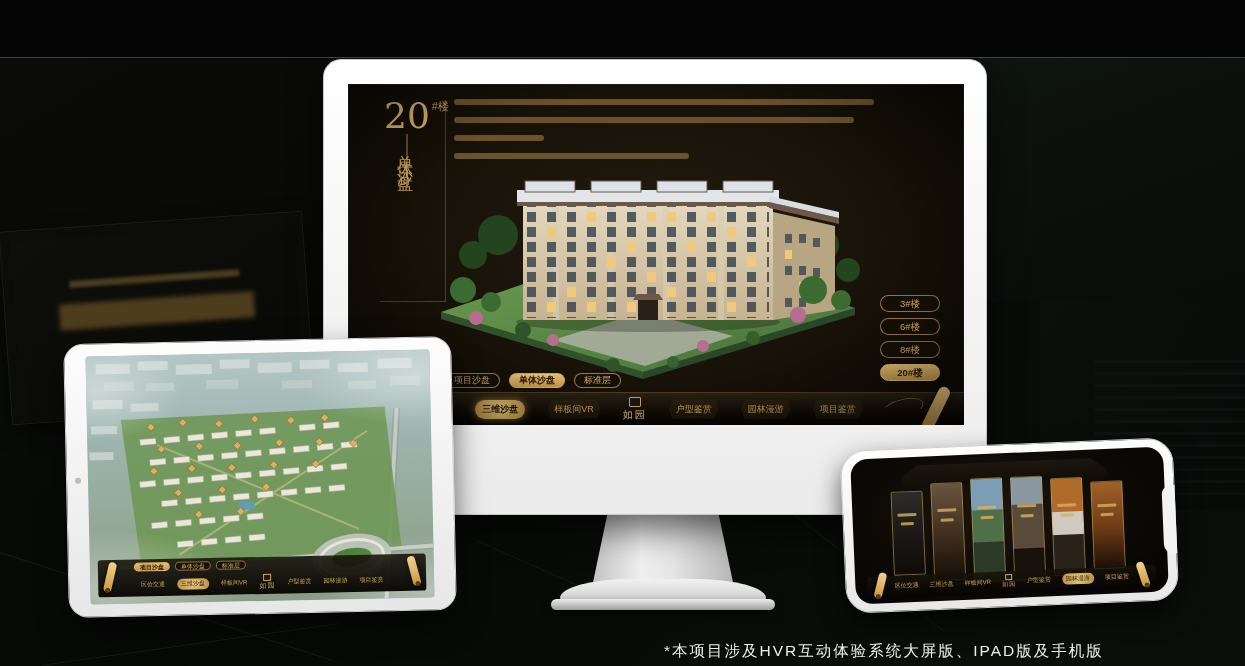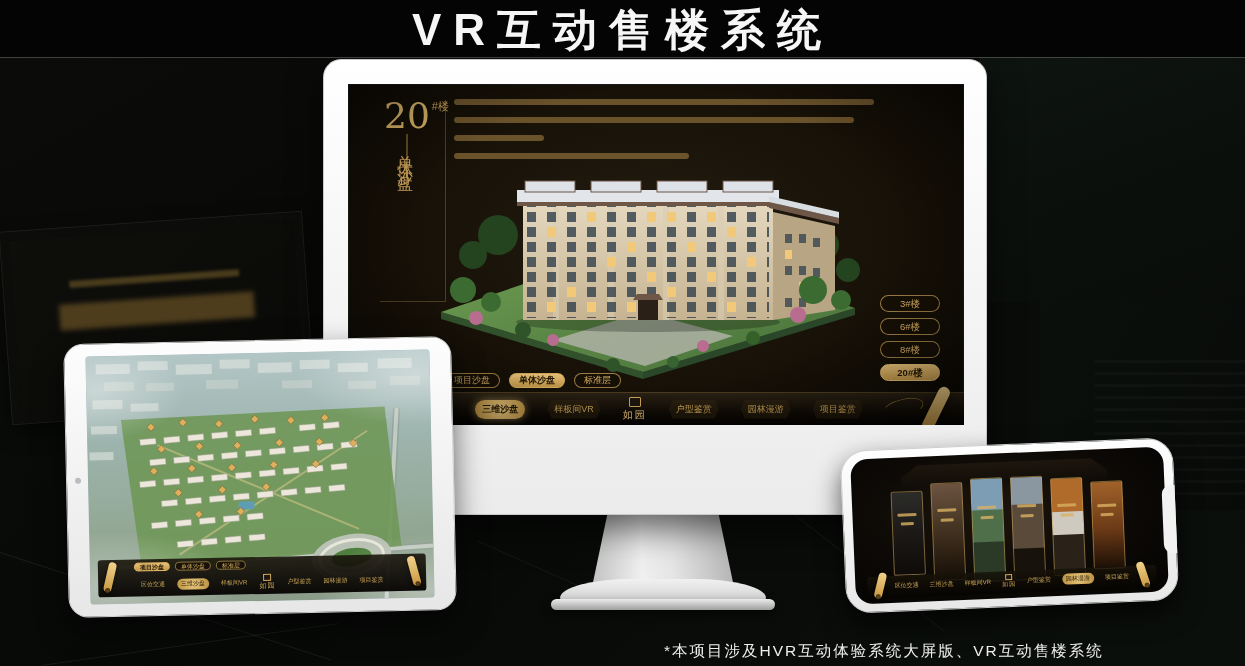--- a/index.html
+++ b/index.html
@@ -176,21 +176,20 @@
   <div class="plaque">
     <i class="plq1"></i>
     <i class="plq2"></i>
   </div>
   <div class="plaque2">
     <i class="plq3"></i>
   </div>
 
   <div class="title-strip"></div>
   <div class="title-rule"></div>
-  <div class="main-title">VR互动售楼系统</div>
 
   <div class="stand-neck"></div>
   <div class="stand-foot"></div>
   <div class="stand-base"></div>
 
   <div class="monitor">
     <div class="m-screen">
 
       <i class="unit-frame"></i>
       <div class="unit-block">
@@ -538,14 +537,14 @@
           </span>
           <span>户型鉴赏</span>
           <span class="sel">园林漫游</span>
           <span>项目鉴赏</span>
         </div>
       </div>
     </div>
     <i class="phone-notch"></i>
   </div>
 
-  <div class="footnote">*本项目涉及HVR互动体验系统大屏版、VR互动售楼系统</div>
+  <div class="footnote">*本项目涉及HVR互动体验系统大屏版、IPAD版及手机版</div>
 </div>
 
 </body></html>

